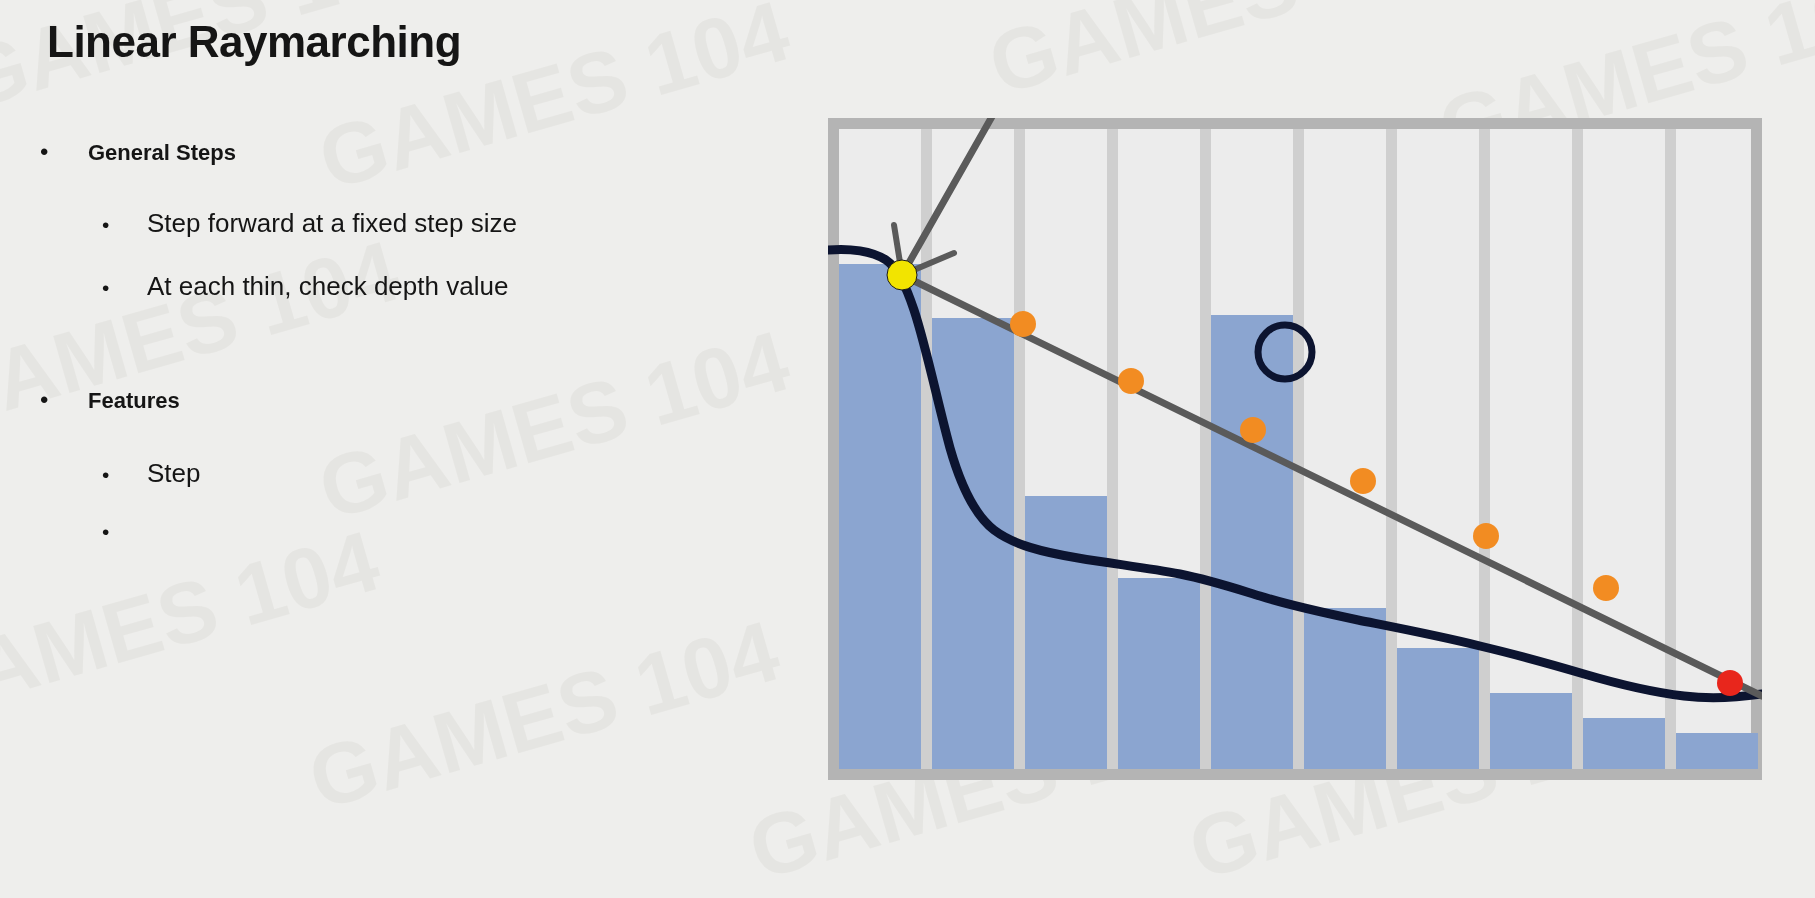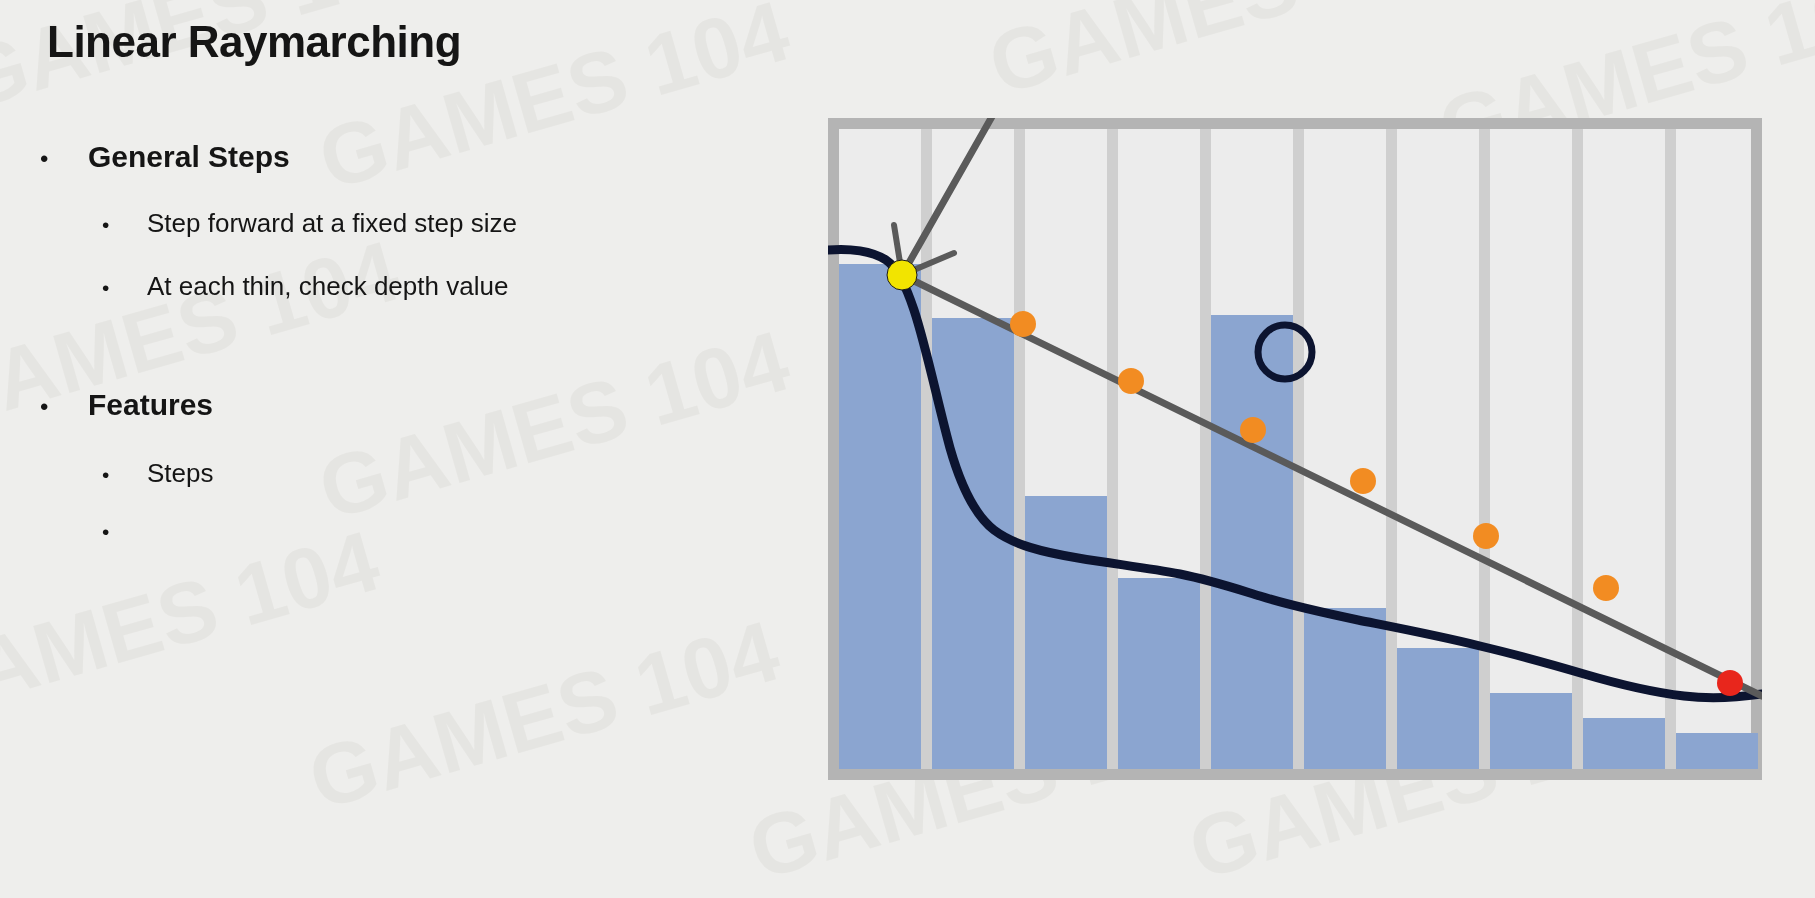--- a/index.html
+++ b/index.html
@@ -58,21 +58,21 @@
   .bullet-mark {
     color: #151515;
     line-height: 1;
   }
   .bullet-text {
     color: #151515;
   }
 
   .lvl1 { left: 0px; }
   .lvl1 .bullet-mark { font-size: 24px; width: 48px; }
-  .lvl1 .bullet-text { font-size: 30px; font-weight: bold; letter-spacing: 0px; }
+  .lvl1 .bullet-text { font-size: 22px; font-weight: bold; letter-spacing: 0px; }
 
   .lvl2 { left: 62px; }
   .lvl2 .bullet-mark { font-size: 21px; width: 45px; }
   .lvl2 .bullet-text { font-size: 26px; font-weight: normal; }
 
   
   #figure {
     position: absolute;
     left: 828px;
     top: 118px;
@@ -120,21 +120,21 @@
       <span class="bullet-text">At each thin, check depth value</span>
     </div>
 
     <div class="bullet-row lvl1" style="top:248px;">
       <span class="bullet-mark">•</span>
       <span class="bullet-text">Features</span>
     </div>
 
     <div class="bullet-row lvl2" style="top:318px;">
       <span class="bullet-mark">•</span>
-      <span class="bullet-text">Steps</span>
+      <span class="bullet-text">Step</span>
     </div>
 
     <div class="bullet-row lvl2" style="top:381px;">
       <span class="bullet-mark">•</span>
     </div>
 
   </div>
 
   <div id="figure">
     <svg id="fig-svg" width="934" height="662" viewBox="0 0 934 662">

